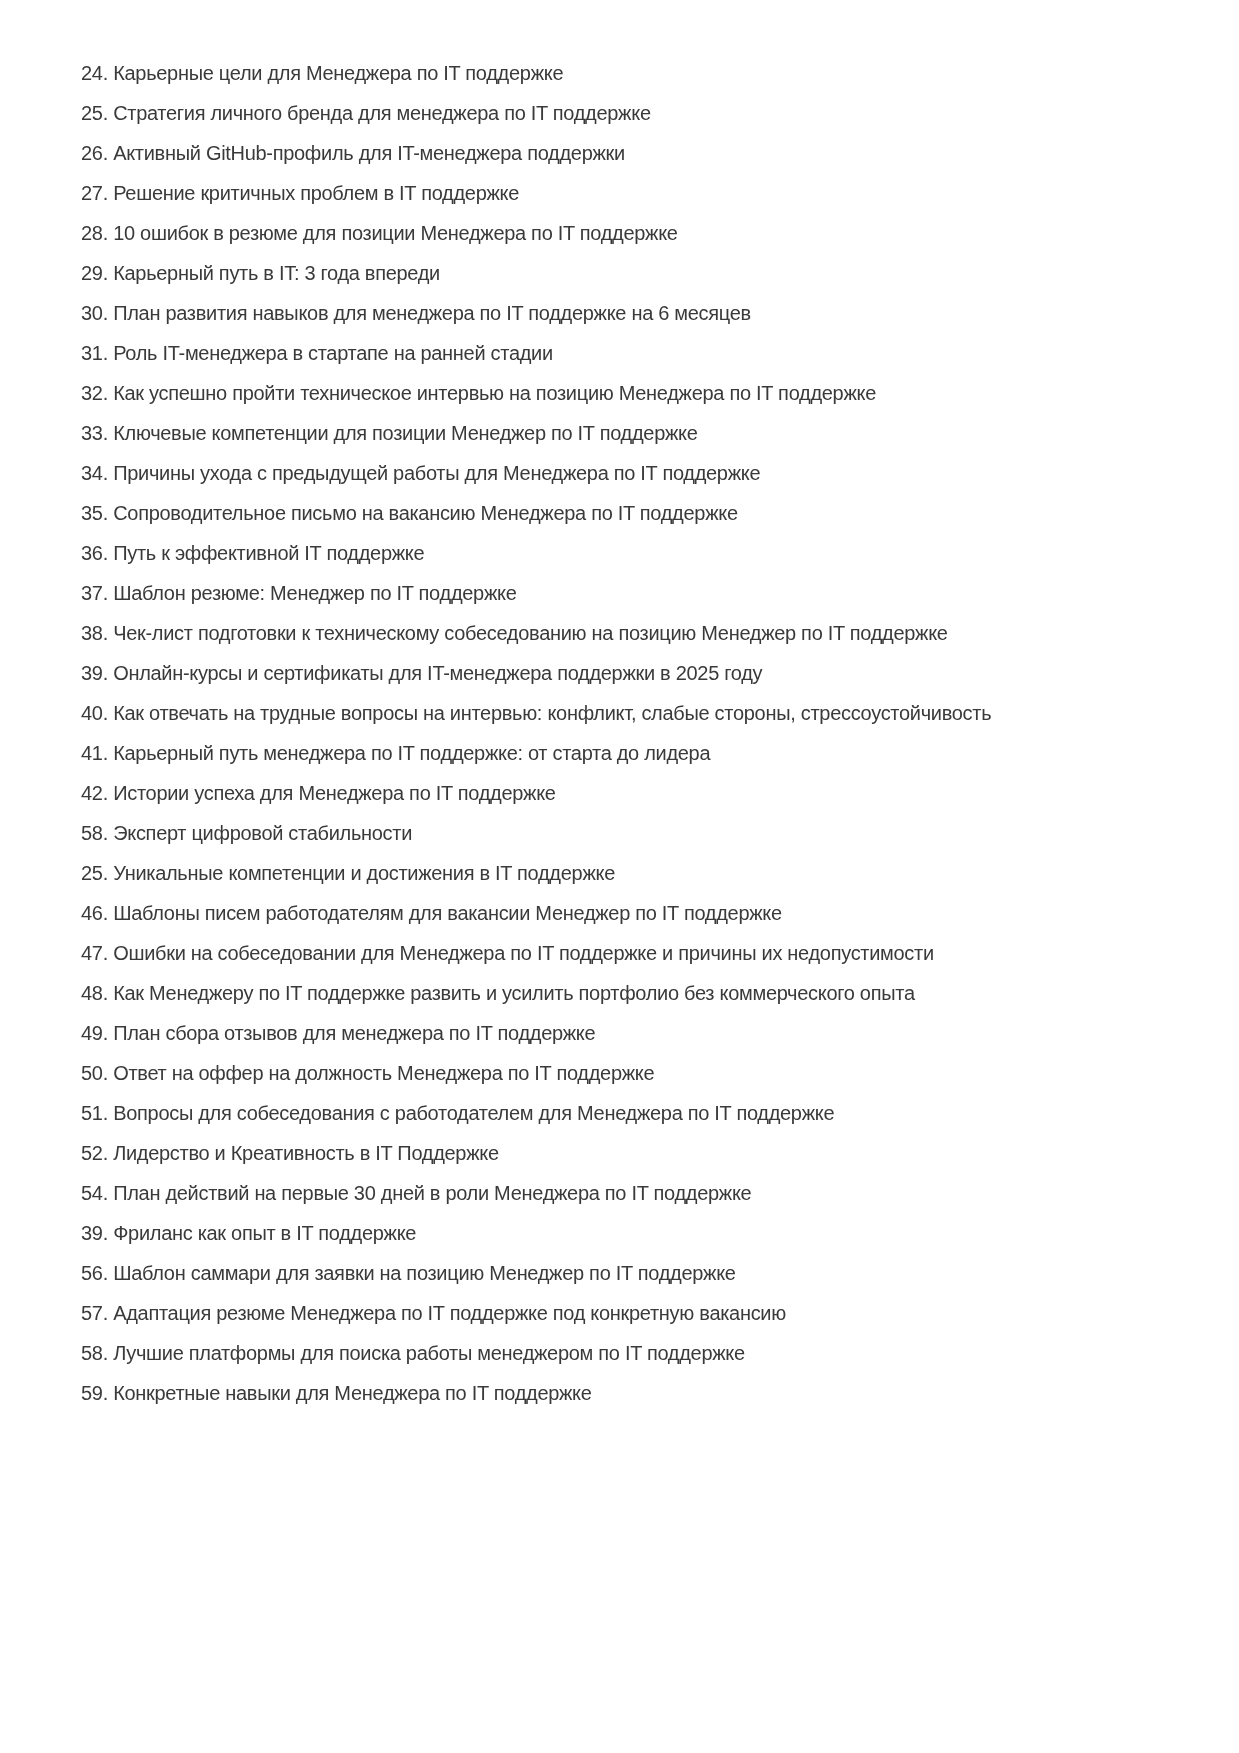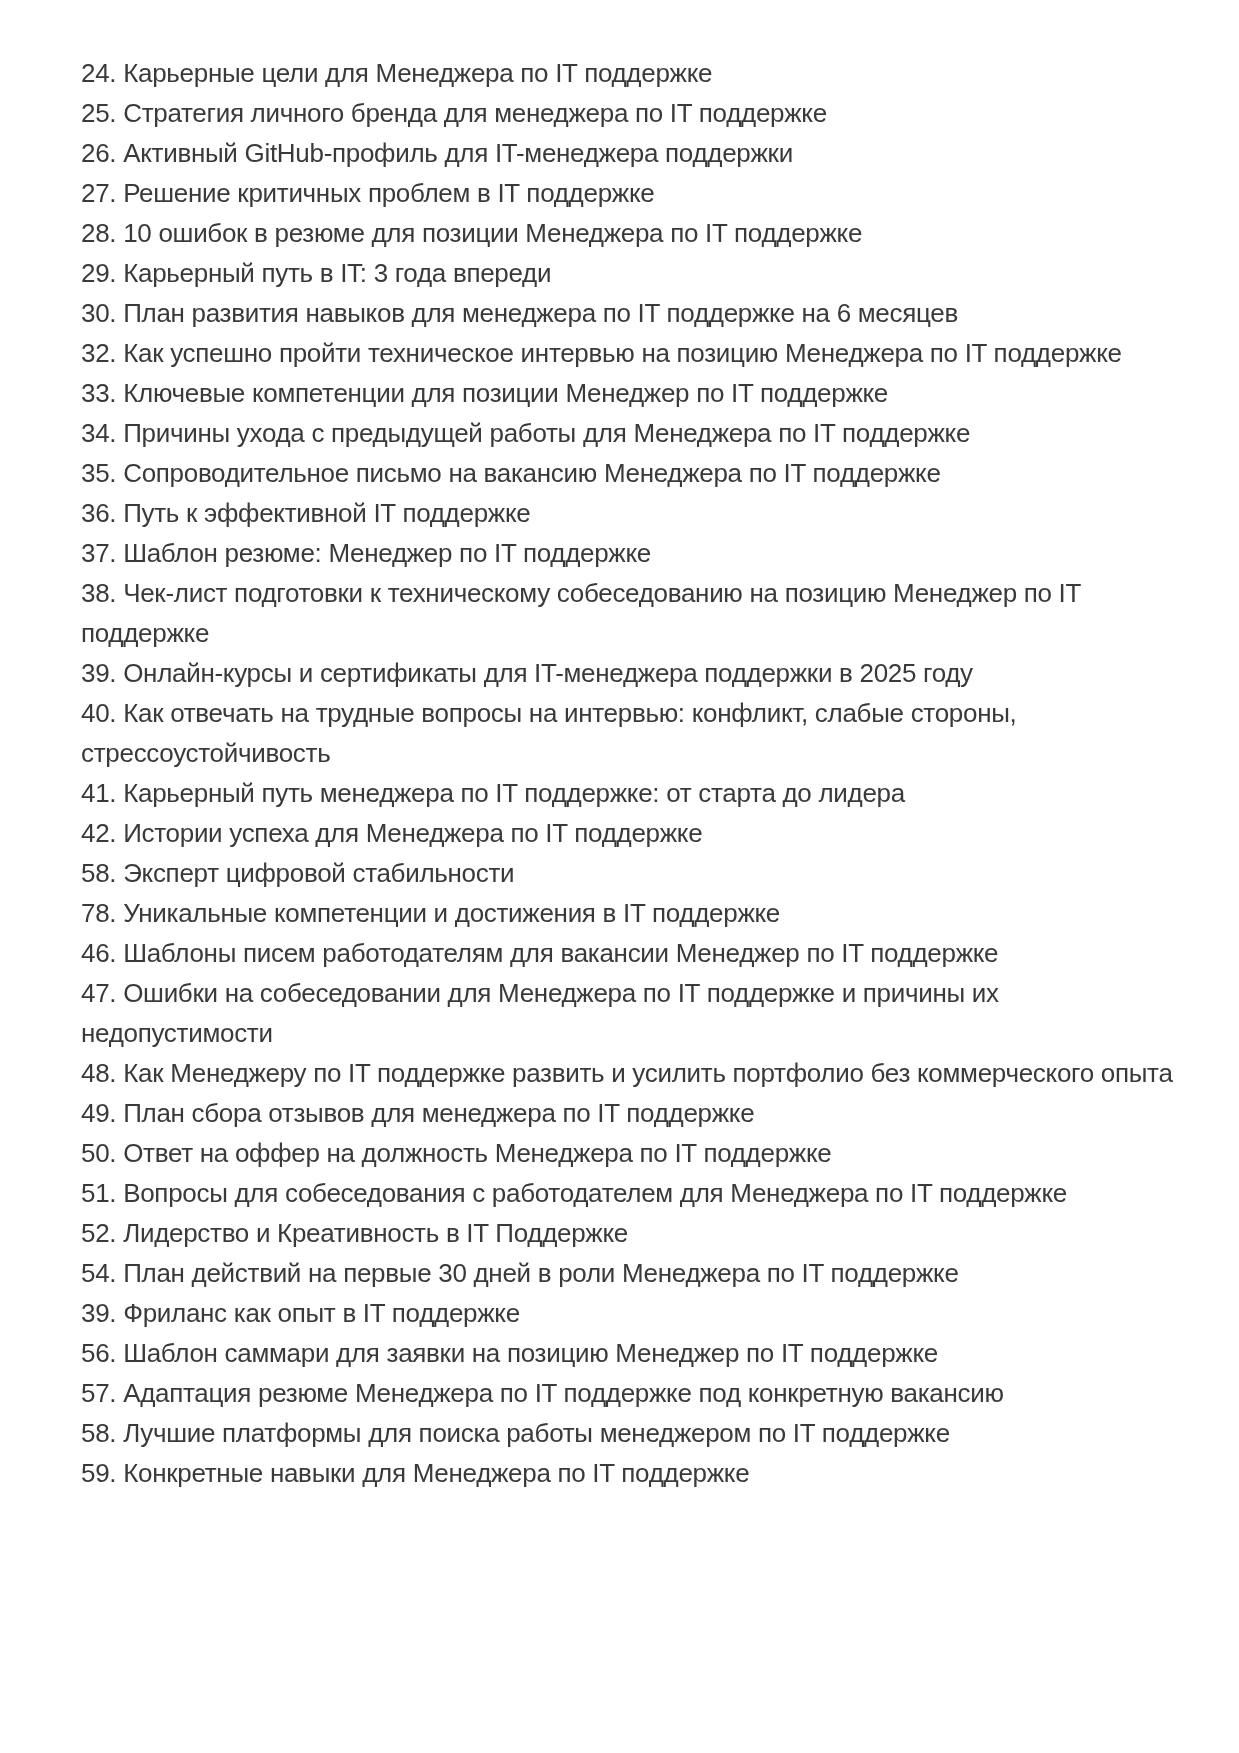--- a/index.html
+++ b/index.html
@@ -19,52 +19,53 @@
     padding: 53px 58px 0 81px;
     background: #ffffff;
   }
   .list {
     width: 1100px;
   }
   .item {
     margin: 0;
     padding: 0;
     font-family: "Liberation Sans", sans-serif;
-    font-size: 26px;
+    font-size: 20px;
     line-height: 40px;
     letter-spacing: -0.3px;
     color: #3a3a3a;
     word-spacing: normal;
   }
 </style>
 </head>
 <body style="background: rgb(255, 255, 255);">
 
 <main class="page">
   <div class="list" style="color: rgb(58, 58, 58);">
       <p class="item">24. Карьерные цели для Менеджера по IT поддержке</p>
       <p class="item">25. Стратегия личного бренда для менеджера по IT поддержке</p>
       <p class="item">26. Активный GitHub-профиль для IT-менеджера поддержки</p>
       <p class="item">27. Решение критичных проблем в IT поддержке</p>
       <p class="item">28. 10 ошибок в резюме для позиции Менеджера по IT поддержке</p>
       <p class="item">29. Карьерный путь в IT: 3 года впереди</p>
       <p class="item">30. План развития навыков для менеджера по IT поддержке на 6 месяцев</p>
+      <p class="item">31. Роль IT-менеджера в стартапе на ранней стадии</p>
       <p class="item">32. Как успешно пройти техническое интервью на позицию Менеджера по IT поддержке</p>
       <p class="item">33. Ключевые компетенции для позиции Менеджер по IT поддержке</p>
       <p class="item">34. Причины ухода с предыдущей работы для Менеджера по IT поддержке</p>
       <p class="item">35. Сопроводительное письмо на вакансию Менеджера по IT поддержке</p>
       <p class="item">36. Путь к эффективной IT поддержке</p>
       <p class="item">37. Шаблон резюме: Менеджер по IT поддержке</p>
       <p class="item">38. Чек-лист подготовки к техническому собеседованию на позицию Менеджер по IT поддержке</p>
       <p class="item">39. Онлайн-курсы и сертификаты для IT-менеджера поддержки в 2025 году</p>
       <p class="item">40. Как отвечать на трудные вопросы на интервью: конфликт, слабые стороны, стрессоустойчивость</p>
       <p class="item">41. Карьерный путь менеджера по IT поддержке: от старта до лидера</p>
       <p class="item">42. Истории успеха для Менеджера по IT поддержке</p>
       <p class="item">58. Эксперт цифровой стабильности</p>
-      <p class="item">78. Уникальные компетенции и достижения в IT поддержке</p>
+      <p class="item">25. Уникальные компетенции и достижения в IT поддержке</p>
       <p class="item">46. Шаблоны писем работодателям для вакансии Менеджер по IT поддержке</p>
       <p class="item">47. Ошибки на собеседовании для Менеджера по IT поддержке и причины их недопустимости</p>
       <p class="item">48. Как Менеджеру по IT поддержке развить и усилить портфолио без коммерческого опыта</p>
       <p class="item">49. План сбора отзывов для менеджера по IT поддержке</p>
       <p class="item">50. Ответ на оффер на должность Менеджера по IT поддержке</p>
       <p class="item">51. Вопросы для собеседования с работодателем для Менеджера по IT поддержке</p>
       <p class="item">52. Лидерство и Креативность в IT Поддержке</p>
       <p class="item">54. План действий на первые 30 дней в роли Менеджера по IT поддержке</p>
       <p class="item">39. Фриланс как опыт в IT поддержке</p>
       <p class="item">56. Шаблон саммари для заявки на позицию Менеджер по IT поддержке</p>

